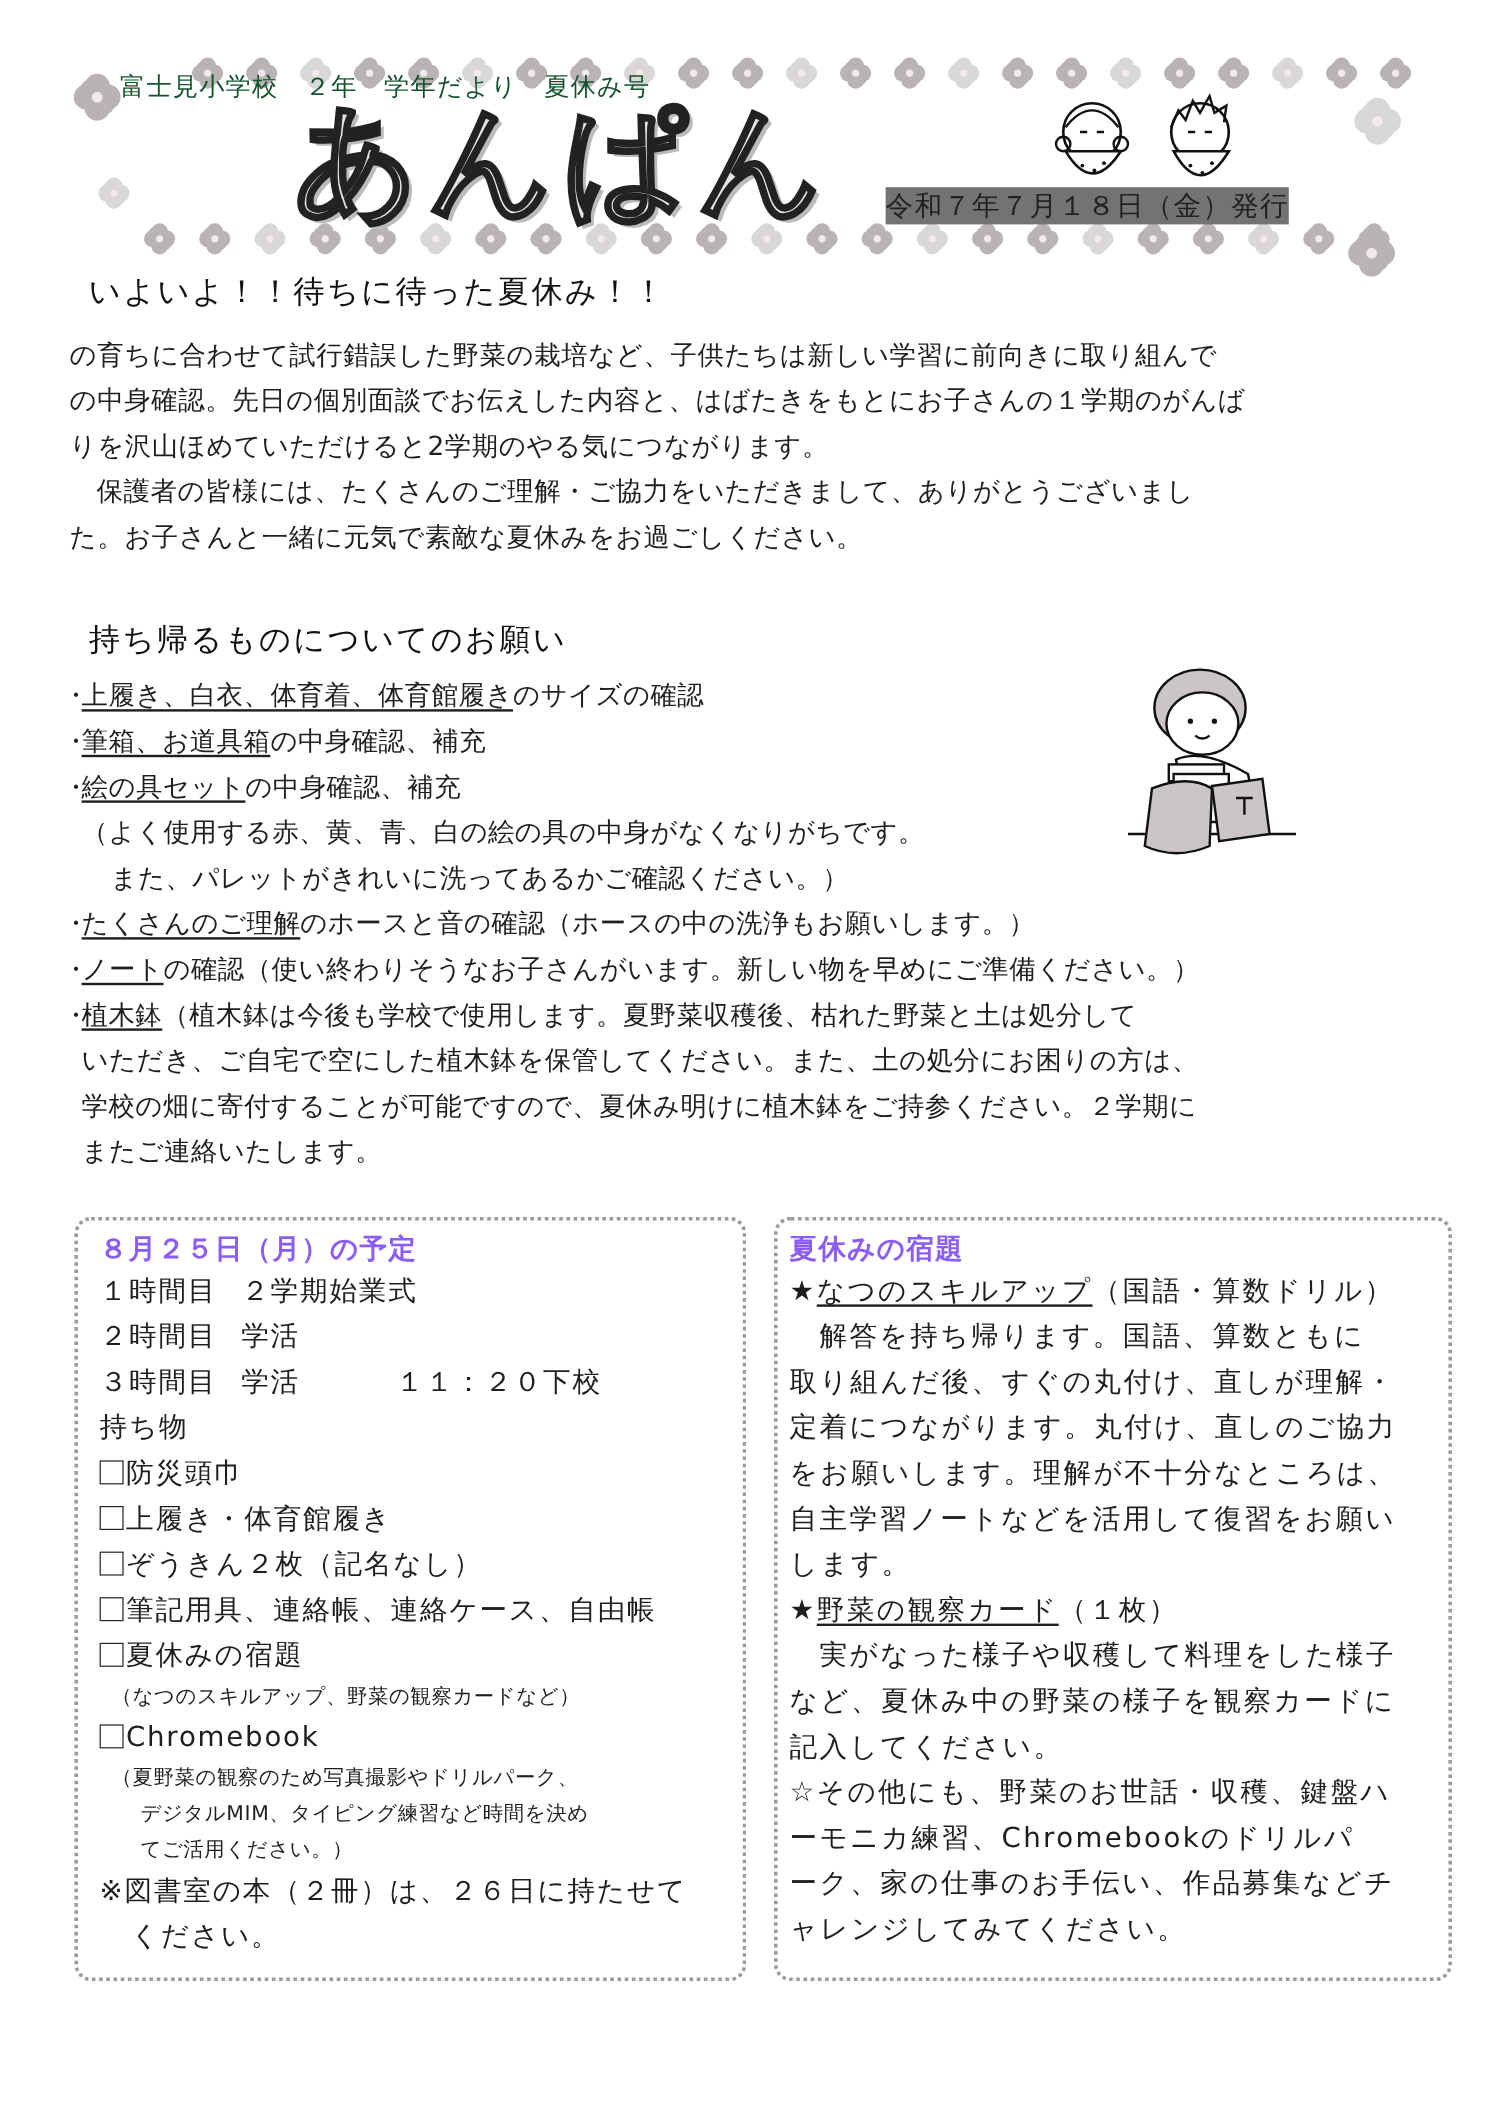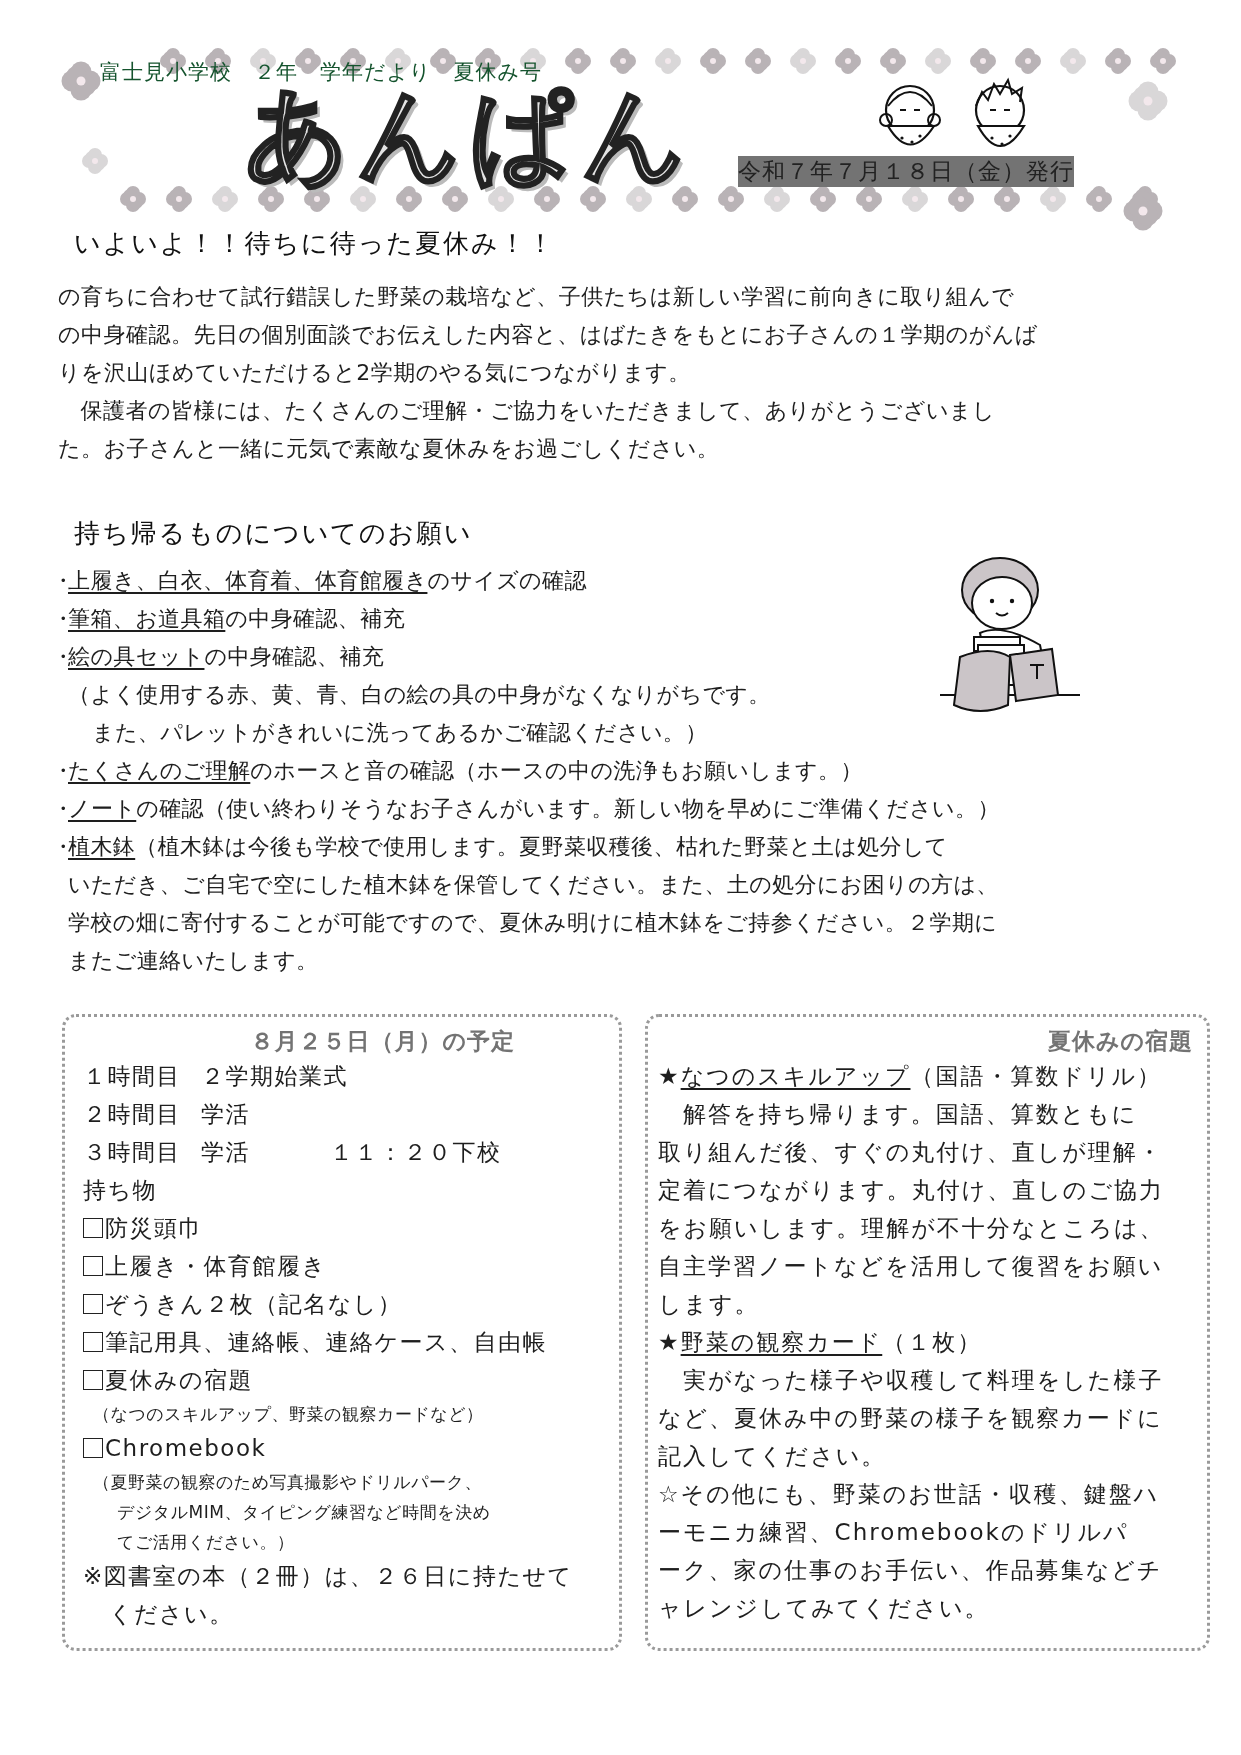--- a/index.html
+++ b/index.html
@@ -71,22 +71,22 @@
   .boy-illust { position: absolute; left: 930px; top: 545px; width: 180px; height: 170px; }
 
   
   .box {
     position: absolute; border: 3px dotted #9a9a9a; border-radius: 14px;
     padding: 8px 14px 10px 18px;
   }
   .box-left { left: 62px; top: 1014px; width: 560px; height: 637px; }
   .box-right { left: 645px; top: 1014px; width: 565px; height: 637px; padding-left: 10px; }
   .box-title {
-    text-align: right; font-size: 23px; font-weight: bold; letter-spacing: 1px;
-    line-height: 32px; color: #737373;
+    text-align: left; font-size: 23px; font-weight: bold; letter-spacing: 1px;
+    line-height: 32px; color: #8b5cf6;
   }
   .box-left .box-title { padding-right: 90px; }
   .box-line { font-size: 23px; line-height: 38px; letter-spacing: 1.5px; white-space: nowrap; color: #1e1e1e; }
   .box-line.small { font-size: 17px; line-height: 30px; letter-spacing: 0.5px; }
   .box-line .gap { display: inline-block; width: 20px; }
   .box-line .gap2 { display: inline-block; width: 80px; }
   .chk {
     display: inline-block; width: 20px; height: 20px; border: 1.5px solid #222;
     vertical-align: -2px; margin-right: 2px;
   }

